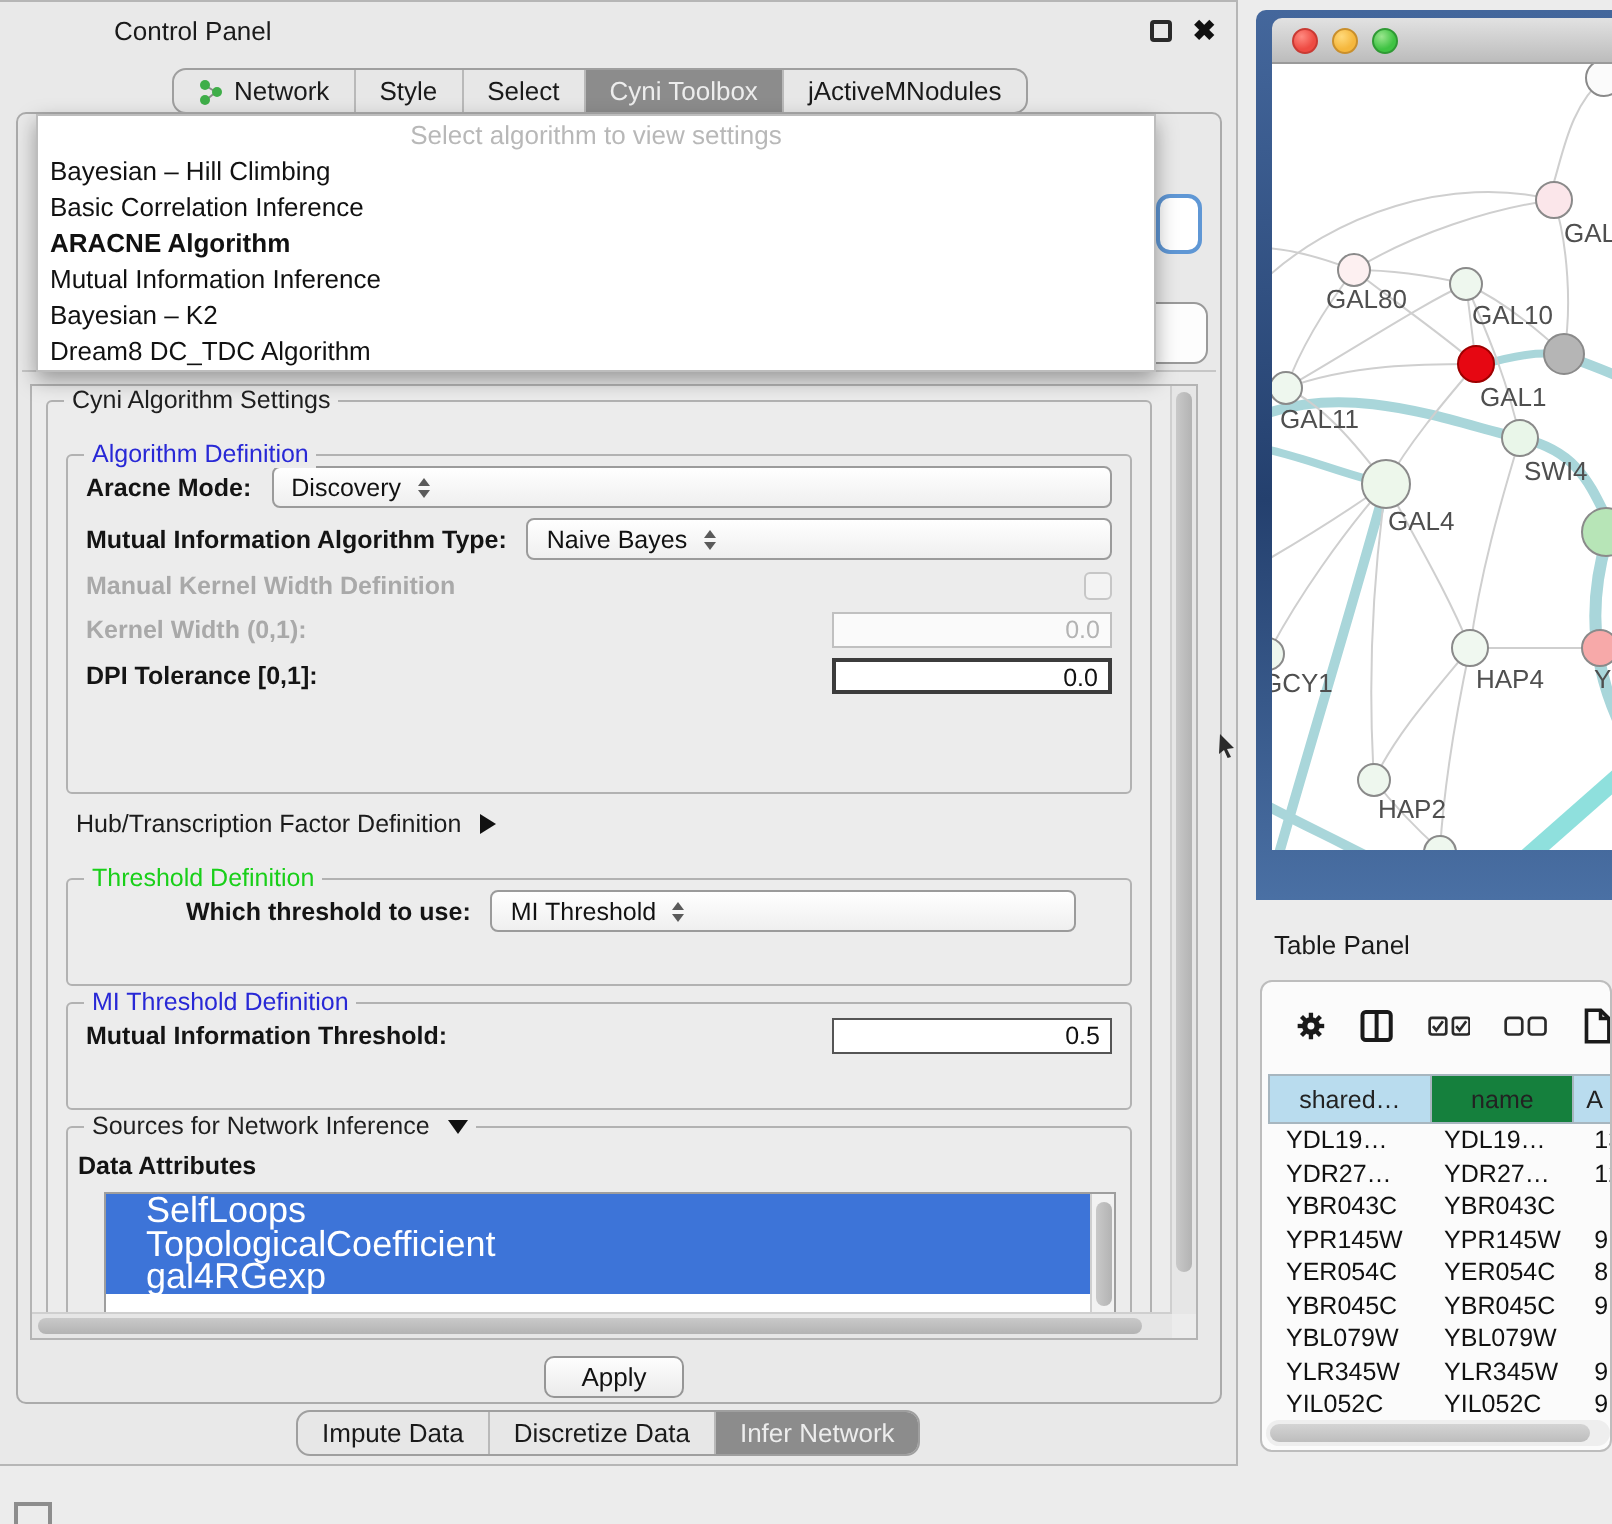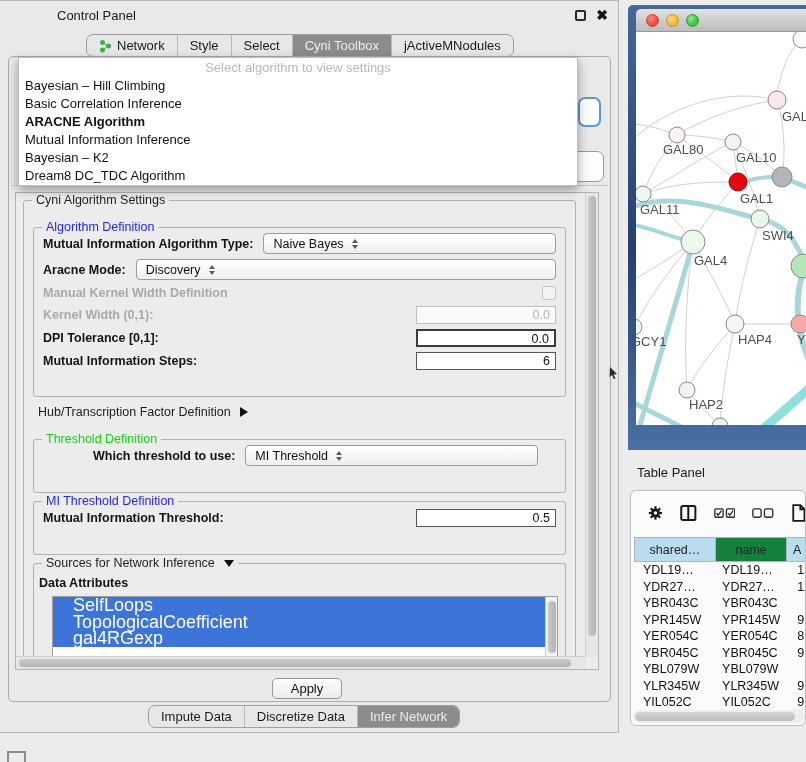--- a/index.html
+++ b/index.html
@@ -188,54 +188,50 @@
     <div id="frame-divider"></div>
 
     <div id="settings-viewport">
 
       <div class="group" id="cyni-group">
         <span class="gtitle">Cyni Algorithm Settings</span>
 
         <div class="group" id="algdef-group">
           <span class="gtitle blue">Algorithm Definition</span>
           <div class="srow">
+            <span class="lbl">Aracne Mode:</span>
+            <div class="combo">
+              <span class="val">Discovery</span>
+              <span class="arrows">
+                  <span class="tri-up"></span>
+                  <span class="tri-down"></span>
+                </span>
+            </div>
+          </div>
+          <div class="srow">
             <span class="lbl">Mutual Information Algorithm Type:</span>
             <div class="combo">
               <span class="val">Naive Bayes</span>
               <span class="arrows">
                   <span class="tri-up"></span>
                   <span class="tri-down"></span>
                 </span>
             </div>
           </div>
-          <div class="srow">
-            <span class="lbl">Aracne Mode:</span>
-            <div class="combo">
-              <span class="val">Discovery</span>
-              <span class="arrows">
-                  <span class="tri-up"></span>
-                  <span class="tri-down"></span>
-                </span>
-            </div>
-          </div>
           <div class="srow" style="height:16px;">
             <span class="lbl disabled">Manual Kernel Width Definition</span>
             <span class="checkbox"></span>
           </div>
           <div class="srow" style="height:18px;">
             <span class="lbl disabled">Kernel Width (0,1):</span>
             <span class="field disabled">0.0</span>
           </div>
           <div class="srow" style="height:18px;gap:12px;">
             <span class="lbl">DPI Tolerance [0,1]:</span>
             <span class="field focused">0.0</span>
-          </div>
-          <div class="srow" style="height:18px;">
-            <span class="lbl">Mutual Information Steps:</span>
-            <span class="field" style="border-width:1.5px;border-color:#555;">6</span>
           </div>
         </div>
 
         <div id="hub-row">
           <span>Hub/Transcription Factor Definition</span>
           <span class="arrow-right"></span>
         </div>
 
         <div class="group" id="threshold-group">
           <span class="gtitle green">Threshold Definition</span>

